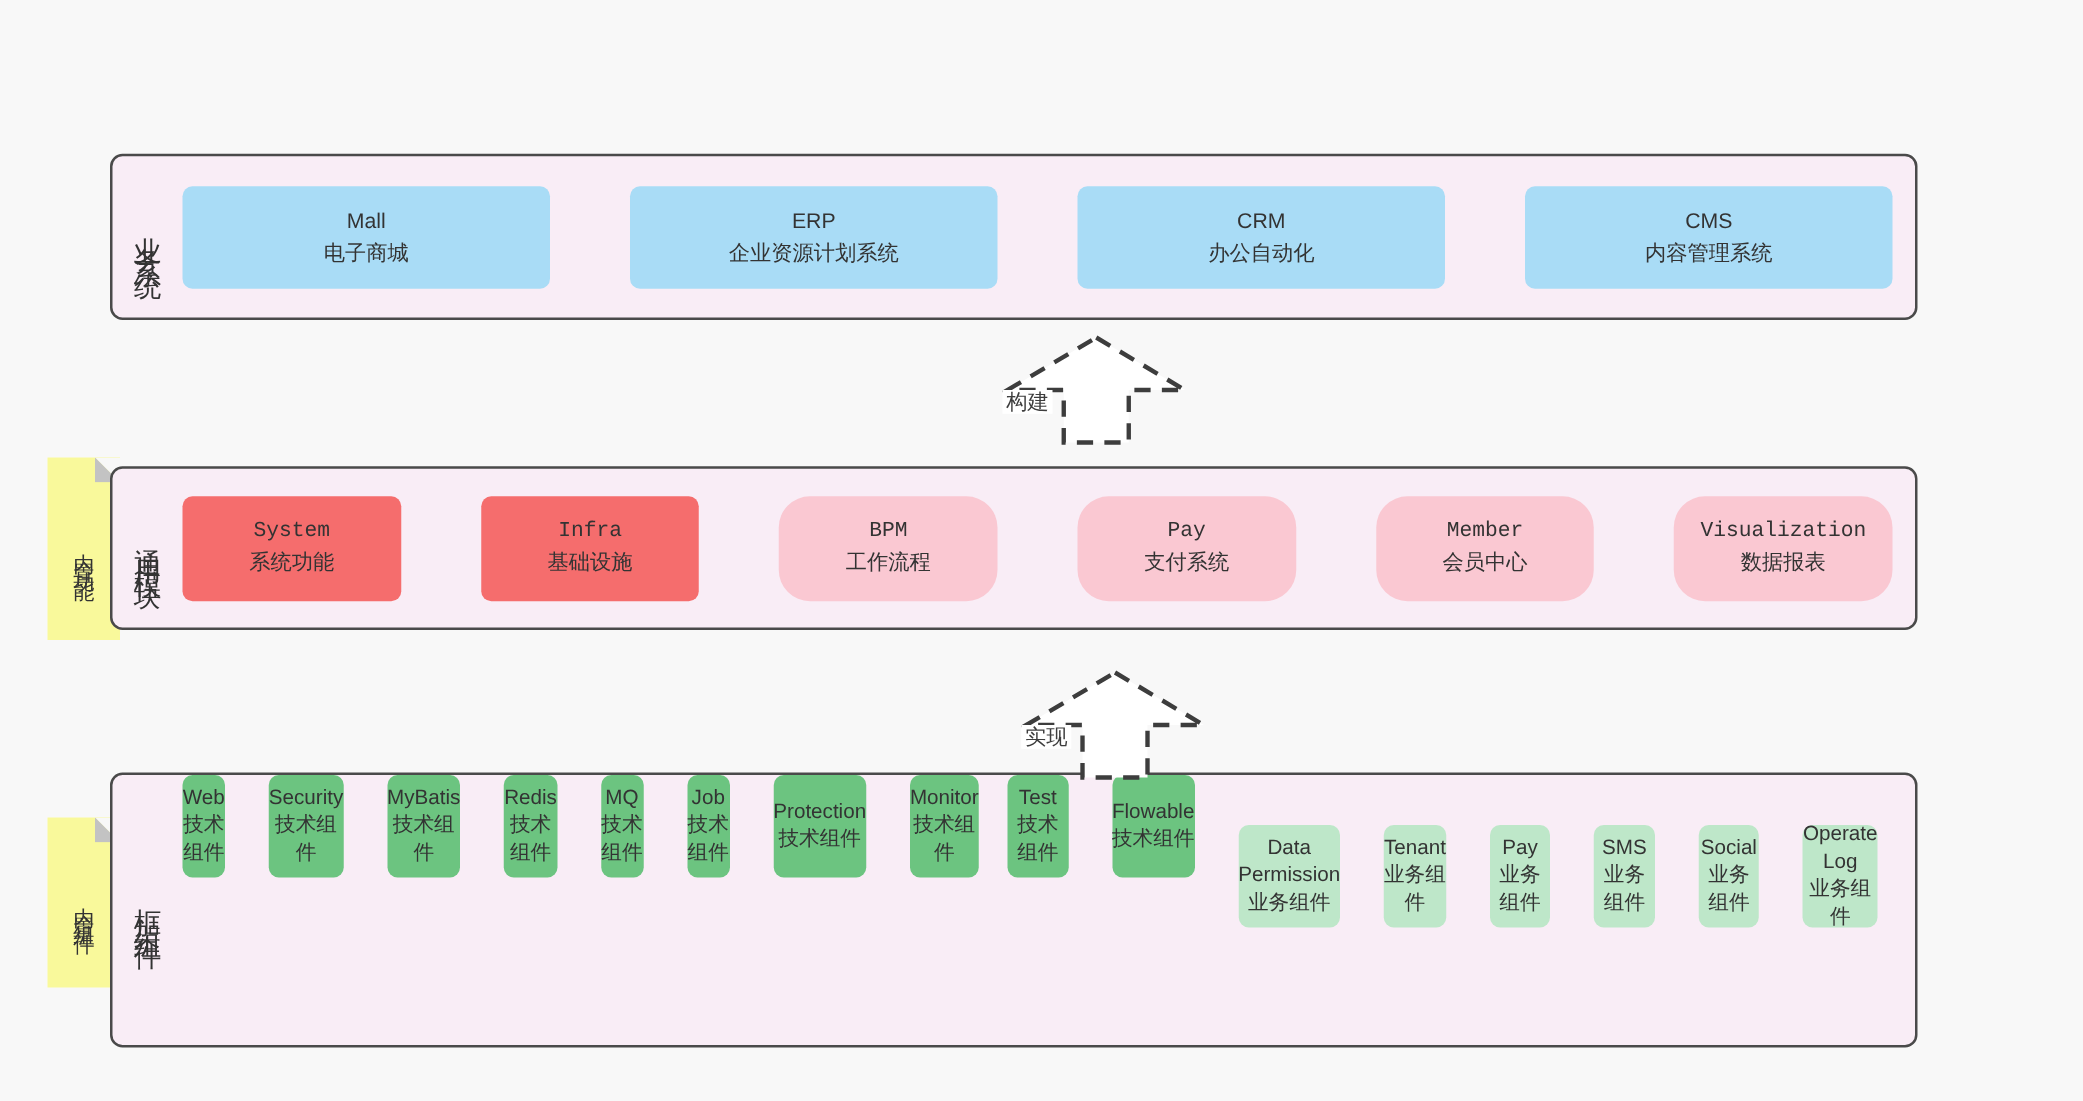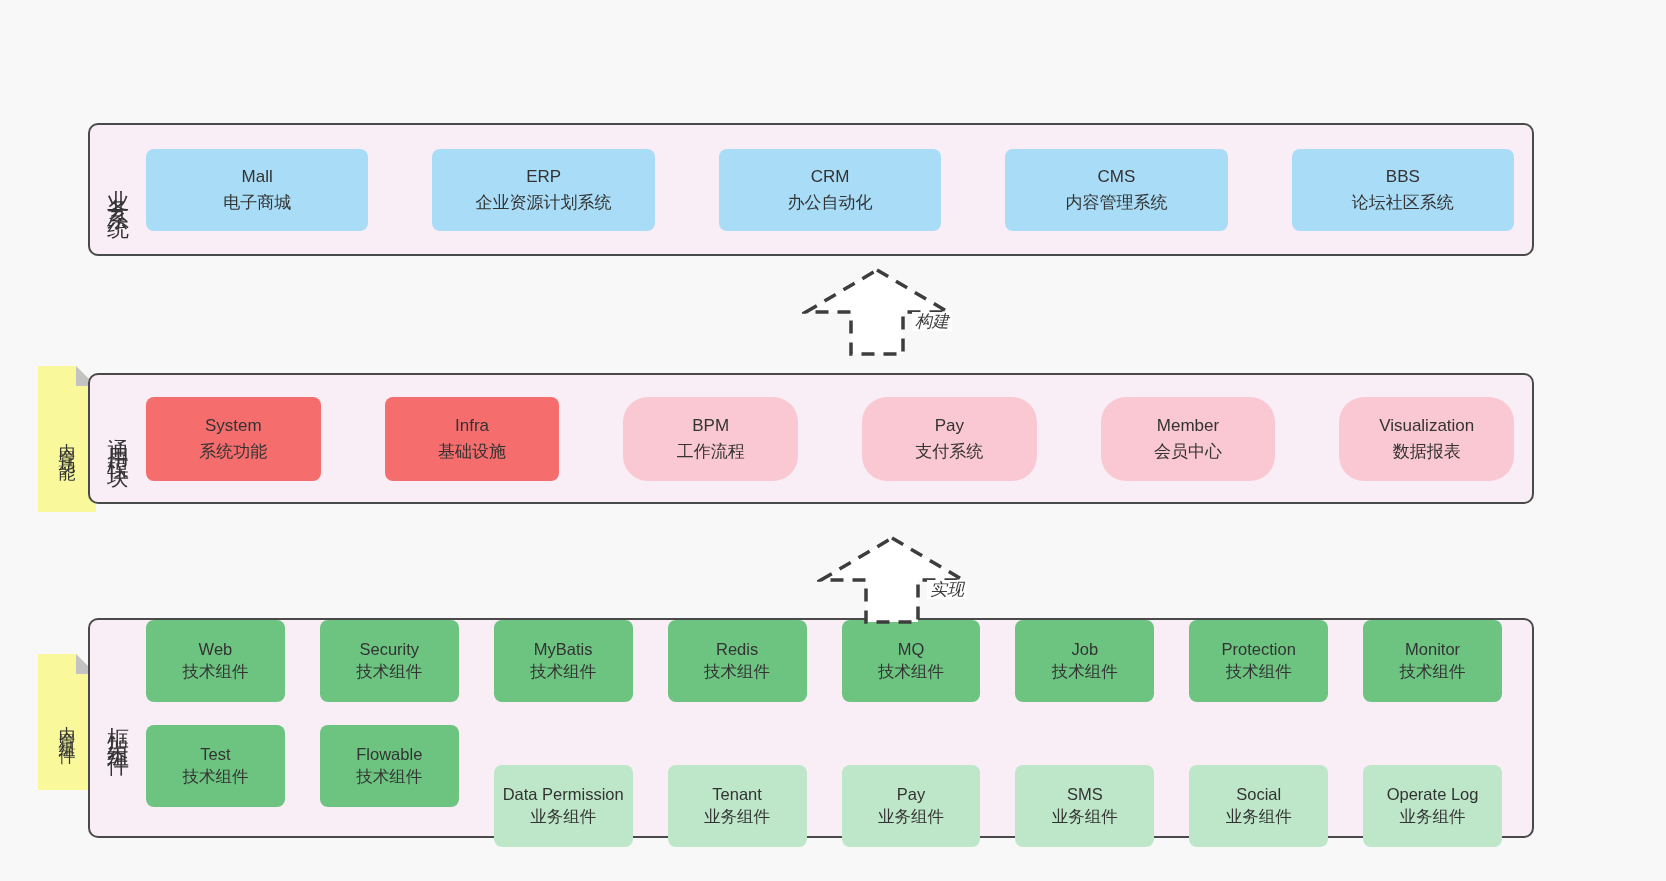--- a/index.html
+++ b/index.html
@@ -33,35 +33,35 @@
   }
   .vtext{
     writing-mode:vertical-rl; text-orientation:upright;
     font-size:22px; letter-spacing:9px; color:var(--text);
   }
   .boxes-row{
     flex:1; display:flex; align-items:center;
     gap:64px; padding-right:18px;
   }
   .boxes-row .box{height:82px;}
-  #sec-modules .boxes-row .box{height:84px;}
+  #sec-modules .boxes-row .box{height:84px;font-family:Liberation Mono, monospace;}
   .box{
     flex:1; border-radius:8px;
     display:flex; flex-direction:column;
     align-items:center; justify-content:center;
     text-align:center;
     font-size:17px; line-height:1.5;
   }
   .c-blue{background:var(--blue);}
   .c-red{background:var(--red);}
   .c-pink{background:var(--pink);border-radius:25px;}
   .c-green{background:var(--green);}
   .c-lgreen{background:var(--lightgreen);margin-top:40px;}
   .boxes-grid{
-    flex:1; display:flex; flex-direction:column; justify-content:flex-start;
+    flex:1; display:flex; flex-direction:row; justify-content:flex-start;
     gap:23px; padding-right:30px;
   }
   .row8{display:flex; gap:35px;}
   .row8 .box{height:82px; font-size:16.5px; line-height:1.32;}
   .tab{
     position:absolute; left:38px; width:58px;
     background:var(--yellow);
     z-index:1;
     display:flex; align-items:center; justify-content:center;
   }
@@ -79,21 +79,21 @@
     clip-path:polygon(0 0,100% 100%,0 100%);
   }
   .arrow{
     position:absolute; width:150px; height:92px; z-index:3;
   }
   #arrow-build{left:802px;top:266px;}
   #arrow-implement{left:817px;top:534px;}
   .arrow svg{display:block;}
   .arrow-label{
     position:absolute; left:0; right:0; top:44px;
-    text-align:right; font-size:17px; color:var(--arrow);font-style:italic;
+    text-align:left; font-size:17px; color:var(--arrow);
   }
   .arrow-label span{background:#ffffff;padding:0 3px;}
 </style>
 </head>
 <body>
 
 <div class="section" id="sec-business">
   <div class="section-label">
     <div class="vtext">业务系统</div>
   </div>
@@ -106,24 +106,20 @@
       <div>ERP</div>
       <div>企业资源计划系统</div>
     </div>
     <div class="box c-blue">
       <div>CRM</div>
       <div>办公自动化</div>
     </div>
     <div class="box c-blue">
       <div>CMS</div>
       <div>内容管理系统</div>
-    </div>
-    <div class="box c-blue">
-      <div>BBS</div>
-      <div>论坛社区系统</div>
     </div>
   </div>
 </div>
 
 <div class="arrow" id="arrow-build">
   <svg width="150" height="92" viewBox="0 0 150 92">
     <polygon points="75,4 146,46 101,46 101,88 49,88 49,46 4,46" fill="#ffffff" stroke="#3d3d3d" stroke-width="3.5" stroke-dasharray="13 9"></polygon>
   </svg>
   <div class="arrow-label"><span>构建</span></div>
 </div>

